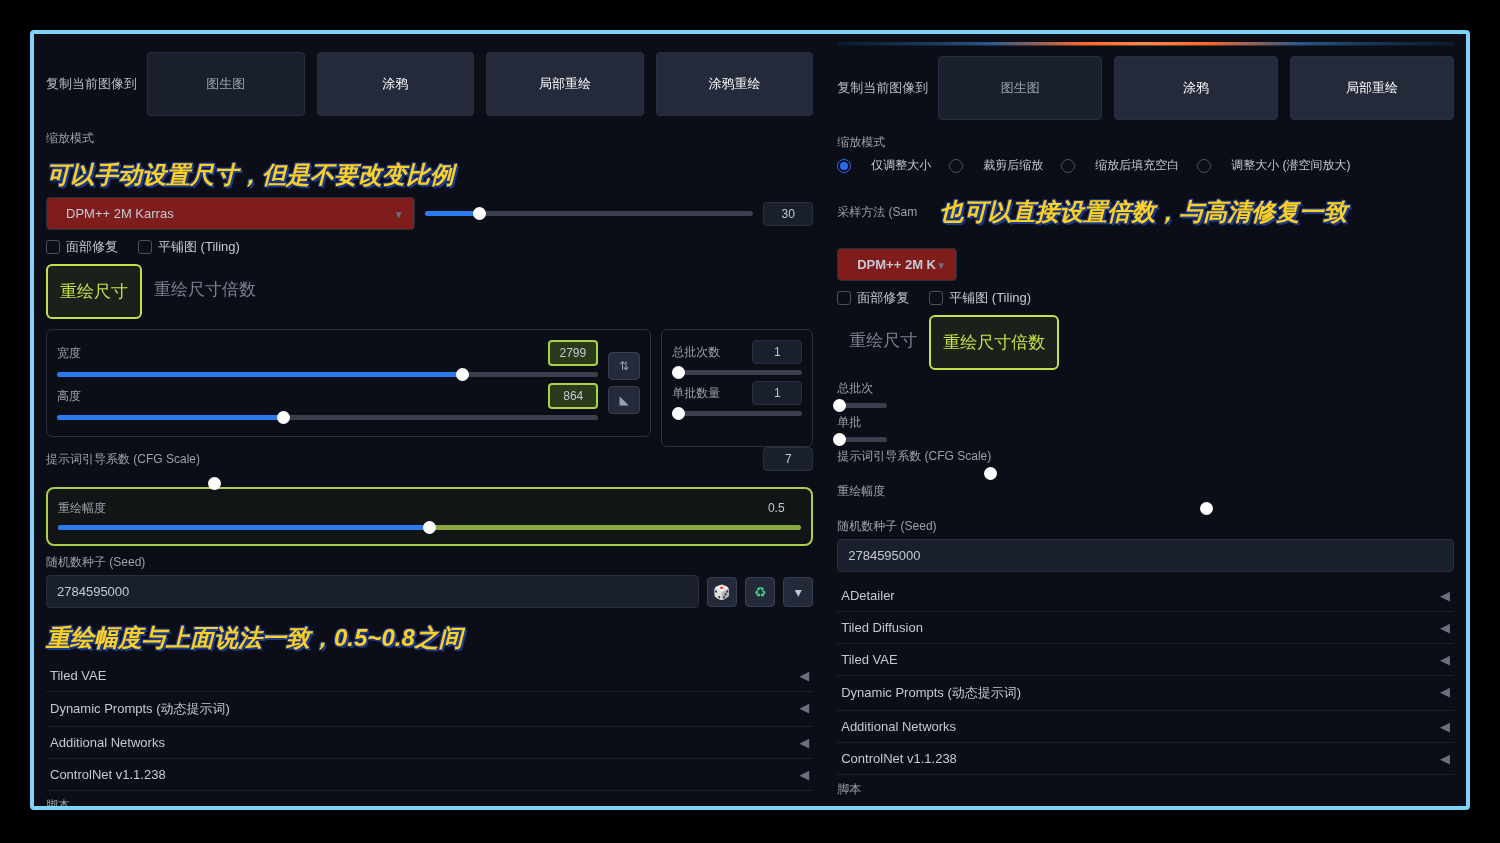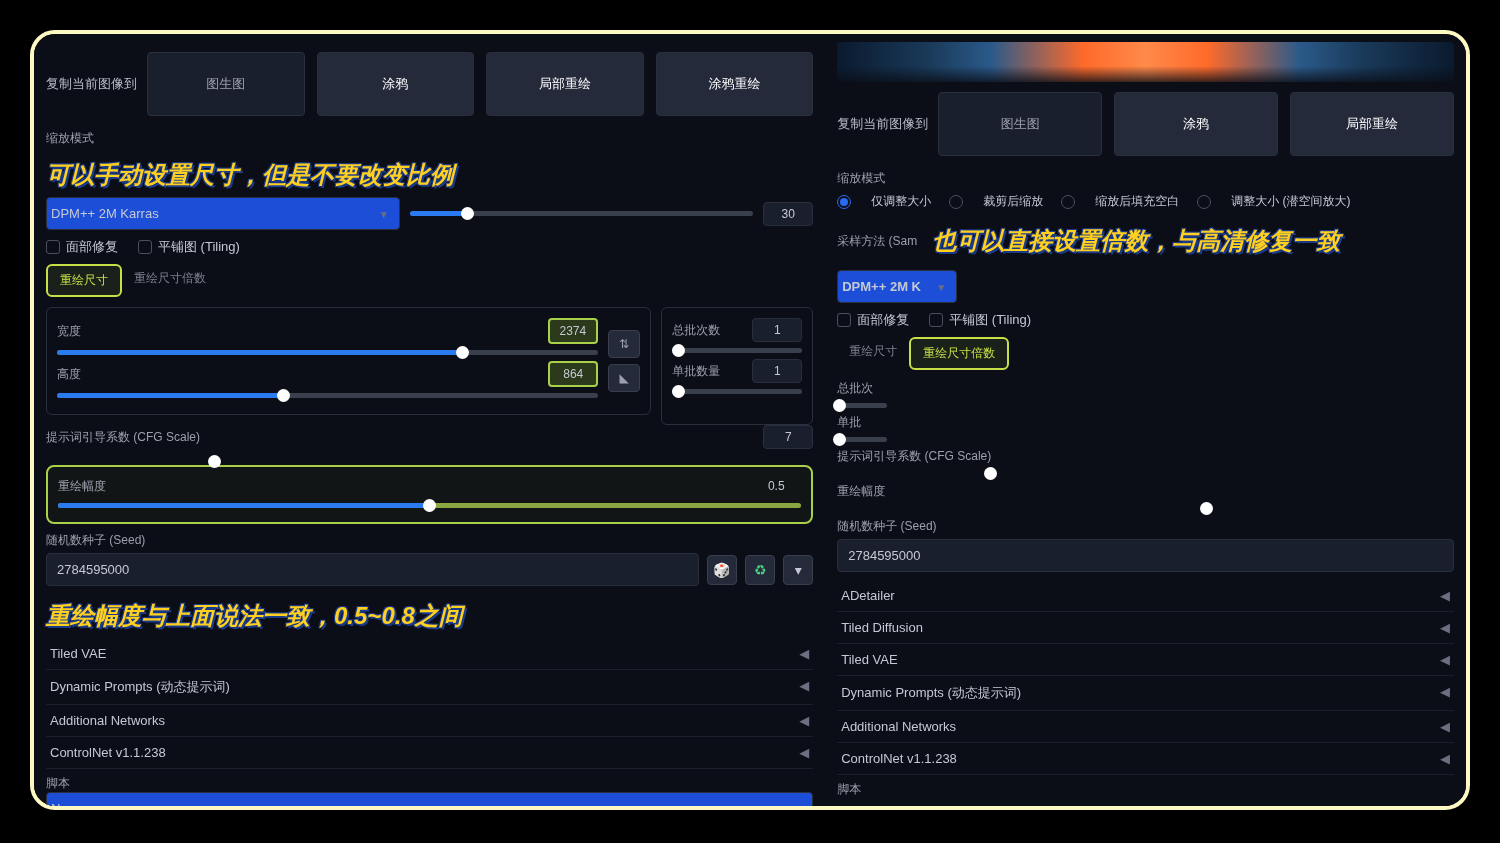--- a/index.html
+++ b/index.html
@@ -1,47 +1,47 @@
 <!DOCTYPE html>
 <html><head>
 <meta charset="utf-8">
 <style>
 * { box-sizing: border-box; margin: 0; padding: 0; }
 body { background: #000; font-family: -apple-system, sans-serif; color: #c5c9d4; font-size: 13px; padding: 30px; }
-.frame { border: 4px solid #fef9c3; border-radius: 25px; overflow: hidden; display: flex; height: 780px; background: #0b0e17; }
+.frame { border: 4px solid #7dd3fc; border-radius: 4px; overflow: hidden; display: flex; height: 780px; background: #0b0e17; }
 .panel { flex: 1; padding: 8px 12px; background: #0b0e17; display: flex; flex-direction: column; }
 .panel-left { flex: 1.02; }
 .panel-right { flex: 0.82; overflow: hidden; }
 .preview { height: 110px; background: linear-gradient(90deg, #0a1a2e 0%, #1a3a5a 15%, #2a5a8a 25%, #ff6a2a 40%, #ff8a4a 50%, #ff6a2a 60%, #2a5a8a 75%, #1a3a5a 85%, #0a1a2e 100%); border-radius: 4px; margin-bottom: 10px; position: relative; }
 .preview::after { content: ''; position: absolute; inset: 0; background: linear-gradient(180deg, rgba(10,14,23,0) 60%, rgba(10,14,23,0.8) 100%); }
 .row { display: flex; align-items: center; gap: 10px; margin-bottom: 8px; }
 .label { color: #b8bcc8; font-size: 13px; white-space: nowrap; }
 .label-sm { color: #9ca0ac; font-size: 12px; }
 .btn-row { display: flex; gap: 12px; flex: 1; }
 .btn { flex: 1; background: #1a1f2e; border: 1px solid #2a2f3e; color: #9ca0ac; padding: 22px 8px; text-align: center; border-radius: 4px; font-size: 13px; }
 .btn.primary { background: #252a3a; color: #fff; }
 .section-label { color: #9ca0ac; font-size: 12px; margin: 6px 0 6px 0; }
 .radio-row { display: flex; gap: 18px; align-items: center; margin-bottom: 10px; }
 .radio-item { display: flex; align-items: center; gap: 20px; font-size: 12px; }
 .radio { width: 14px; height: 14px; border-radius: 50%; border: 1px solid #4a5060; display: inline-flex; align-items: center; justify-content: center; }
 .radio.checked { border-color: #2a6af0; }
 .radio.checked::after { content: ''; width: 8px; height: 8px; background: #2a6af0; border-radius: 50%; }
 .check-item { display: flex; align-items: center; gap: 6px; font-size: 13px; }
 .check { width: 14px; height: 14px; border: 1px solid #4a5060; border-radius: 3px; }
-.select { background: #1d4ed8; border: 1px solid #2a2f3e; color: #c5c9d4; padding: 8px 4px; border-radius: 4px; flex: 1; position: relative; }
+.select { background: #7f1d1d; border: 1px solid #2a2f3e; color: #c5c9d4; padding: 8px 19px; border-radius: 4px; flex: 1; position: relative; }
 .select::after { content: '▼'; position: absolute; right: 10px; top: 50%; transform: translateY(-50%); font-size: 10px; color: #6a7080; }
 .slider-group { flex: 1; }
 .slider-label-row { display: flex; justify-content: space-between; align-items: center; margin-bottom: 4px; }
 .slider-track { height: 5px; background: #3a3f4e; border-radius: 3px; position: relative; flex: 1; margin: 6px 0; }
 .slider-fill { height: 100%; background: #2a7af0; border-radius: 3px; position: relative; }
 .slider-fill::after { content: ''; position: absolute; right: -6px; top: -4px; width: 13px; height: 13px; background: #fff; border-radius: 50%; }
 .num-box { background: #1a1f2e; border: 1px solid #2a2f3e; color: #c5c9d4; padding: 4px 10px; border-radius: 4px; min-width: 50px; text-align: center; font-size: 12px; }
 .num-box.hl { background: #2a3a1a; border: 2px solid #a8d048; }
 .tab-row { display: flex; gap: 0; margin-bottom: 10px; }
-.tab { padding: 6px 12px; color: #7a8090; font-size: 12px; border-radius: 6px; }
+.tab { padding: 14px 12px; color: #7a8090; font-size: 17px; border-radius: 6px; }
 .tab.active-hl { border: 2px solid #c8e048; background: rgba(168,208,72,0.1); color: #c8e048; }
 .dim-area { display: flex; gap: 10px; margin-bottom: 10px; border: 1px solid #2a2f3e; border-radius: 6px; padding: 10px; }
 .dim-sliders { flex: 1; }
 .dim-btns { display: flex; flex-direction: column; gap: 6px; justify-content: center; }
 .icon-btn { width: 32px; height: 28px; background: #252a3a; border: 1px solid #3a3f4e; border-radius: 4px; display: flex; align-items: center; justify-content: center; color: #9ca0ac; font-size: 12px; }
 .side-sliders { width: 152px; border: 1px solid #2a2f3e; border-radius: 6px; padding: 10px; }
 .highlight-box { border: 2px solid #a8d048; border-radius: 8px; padding: 8px 10px; background: rgba(60,70,20,0.15); margin-bottom: 8px; }
 .annotation { font-family: "Microsoft YaHei", sans-serif; font-size: 24px; font-weight: bold; font-style: italic; color: #ffd020; text-shadow: 2px 2px 0 #1a3a8a, -1px -1px 0 #1a3a8a, 1px -1px 0 #1a3a8a, -1px 1px 0 #1a3a8a; margin: 6px 0; }
 .accordion { display: flex; justify-content: space-between; padding: 8px 4px; border-bottom: 1px solid #1a1f2e; font-size: 13px; }
 .accordion .arr { color: #6a7080; }
@@ -96,21 +96,21 @@
     <div class="tab-row">
       <div class="tab active-hl">重绘尺寸</div>
       <div class="tab">重绘尺寸倍数</div>
     </div>
 
     <div style="display:flex; gap:10px;">
       <div class="dim-area" style="flex:1;">
         <div class="dim-sliders">
           <div class="slider-label-row">
               <span class="label-sm">宽度</span>
-              <div class="num-box hl">2374</div>
+              <div class="num-box hl">2799</div>
             </div>
           <div class="slider-track">
               <div class="slider-fill" style="width:75%"></div>
             </div>
           <div class="slider-label-row">
               <span class="label-sm">高度</span>
               <div class="num-box hl">864</div>
             </div>
           <div class="slider-track">
               <div class="slider-fill" style="width:42%"></div>
@@ -215,21 +215,21 @@
           <span>缩放后填充空白</span>
         </div>
       <div class="radio-item">
           <span class="radio"></span>
           <span>调整大小 (潜空间放大)</span>
         </div>
     </div>
 
     <div class="row">
       <span class="label-sm">采样方法 (Sam</span>
-      <div class="annotation" style="margin:5px;flex:1;">也可以直接设置倍数，与高清修复一致</div>
+      <div class="annotation" style="margin:12px;flex:1;">也可以直接设置倍数，与高清修复一致</div>
     </div>
     <div class="select" style="width:120px;margin-bottom:8px;font-weight:bold;">DPM++ 2M K</div>
 
     <div class="row" style="gap:20px;">
       <div class="check-item">
           <span class="check"></span>
           <span>面部修复</span>
         </div>
       <div class="check-item">
           <span class="check"></span>

